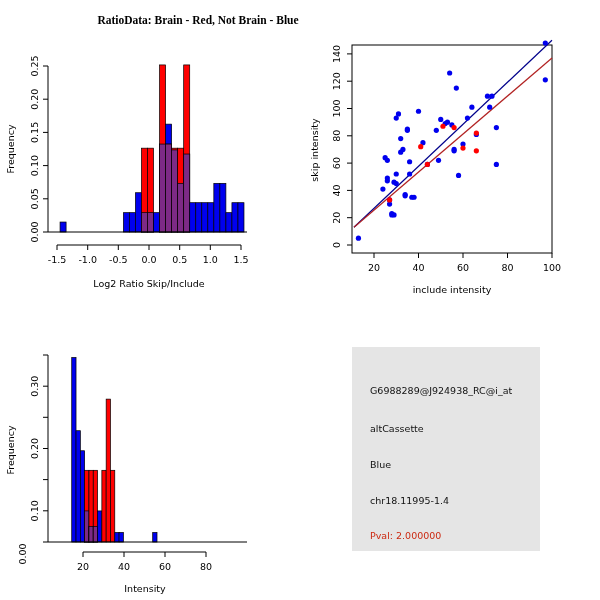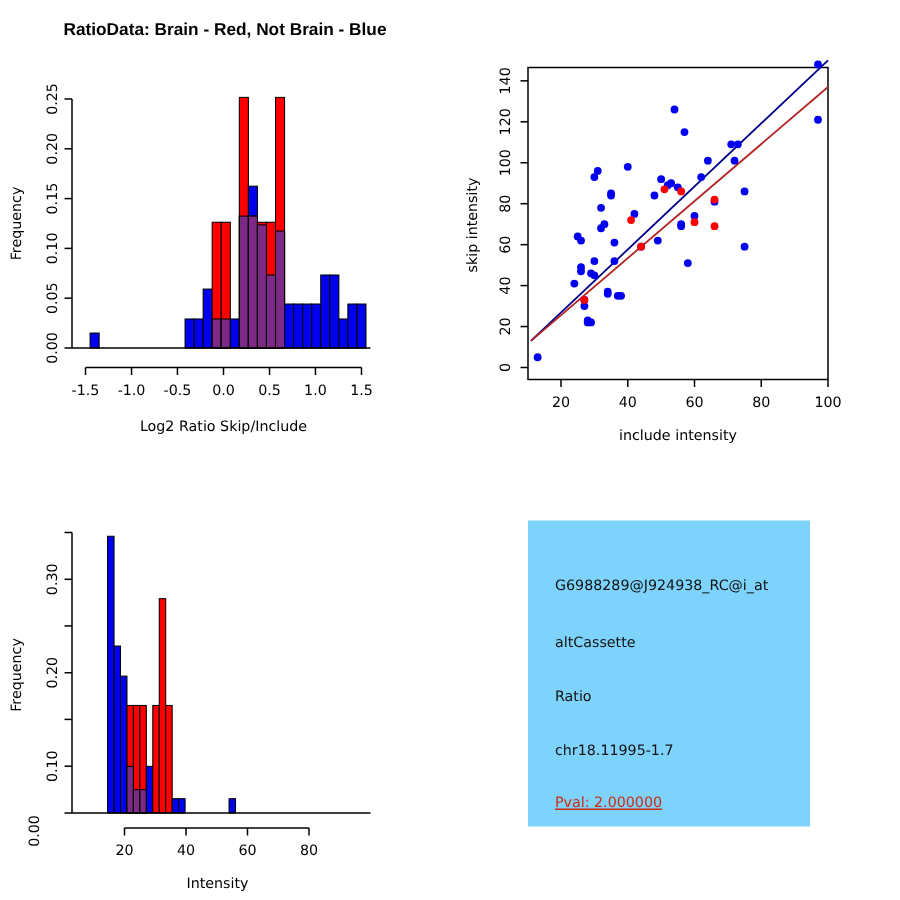--- a/index.html
+++ b/index.html
@@ -1,27 +1,27 @@
 <!DOCTYPE html>
 <html><head>
 <meta charset="utf-8">
 <style>
   html,body{margin:0;padding:0;background:#ffffff;}
   body{width:600px;height:600px;position:relative;overflow:hidden;
        font-family:"DejaVu Sans","Liberation Sans",sans-serif;color:#000;}
   .panel{position:absolute;}
   .ttl{position:absolute;width:100%;text-align:center;font-weight:bold;
-       font-size:11.5px;font-family:Liberation Sans, sans-serif;
-       letter-spacing:0px;white-space:nowrap;}
+       font-size:11.5px;font-family:Liberation Serif, serif;
+       letter-spacing:0px;white-space:nowrap;padding-left:48px;}
   svg{display:block;overflow:visible;}
   text{font-family:"DejaVu Sans","Liberation Sans",sans-serif;}
   .axlab{font-size:9.5px;}
   .ticklab{font-size:9.5px;}
   .infoPanel{position:absolute;left:352px;top:347px;width:188px;height:204px;
-             background:#7dd3fc;}
+             background:#e5e5e5;}
   .infoLine{position:absolute;font-size:9.5px;white-space:nowrap;color:#111;}
   .pvalLine{color:#cc2a12;}
 </style>
 </head>
 <body>
 
 <div class="panel" style="left:0;top:0;width:300px;height:300px;">
   <div class="ttl" style="top:14px;">RatioData: Brain - Red, Not Brain - Blue</div>
 
   <svg width="300" height="300" viewBox="0 0 300 300">
@@ -279,16 +279,16 @@
       <text x="165" y="270" text-anchor="middle">60</text>
       <text x="206" y="270" text-anchor="middle">80</text>
     </g>
     <text class="axlab" x="145" y="292" text-anchor="middle">Intensity</text>
   </svg>
 </div>
 
 <div class="infoPanel">
   <div class="infoLine" style="left:18px;top:38px;">G6988289@J924938_RC@i_at</div>
   <div class="infoLine" style="left:18px;top:76px;">altCassette</div>
-  <div class="infoLine" style="left:18px;top:112px;">Ratio</div>
-  <div class="infoLine" style="left:18px;top:148px;">chr18.11995-1.7</div>
-  <div class="infoLine pvalLine" style="left:18px;top:183px;text-decoration:underline;">Pval: 2.000000</div>
+  <div class="infoLine" style="left:18px;top:112px;">Blue</div>
+  <div class="infoLine" style="left:18px;top:148px;">chr18.11995-1.4</div>
+  <div class="infoLine pvalLine" style="left:18px;top:183px;">Pval: 2.000000</div>
 </div>
 
 </body></html>

